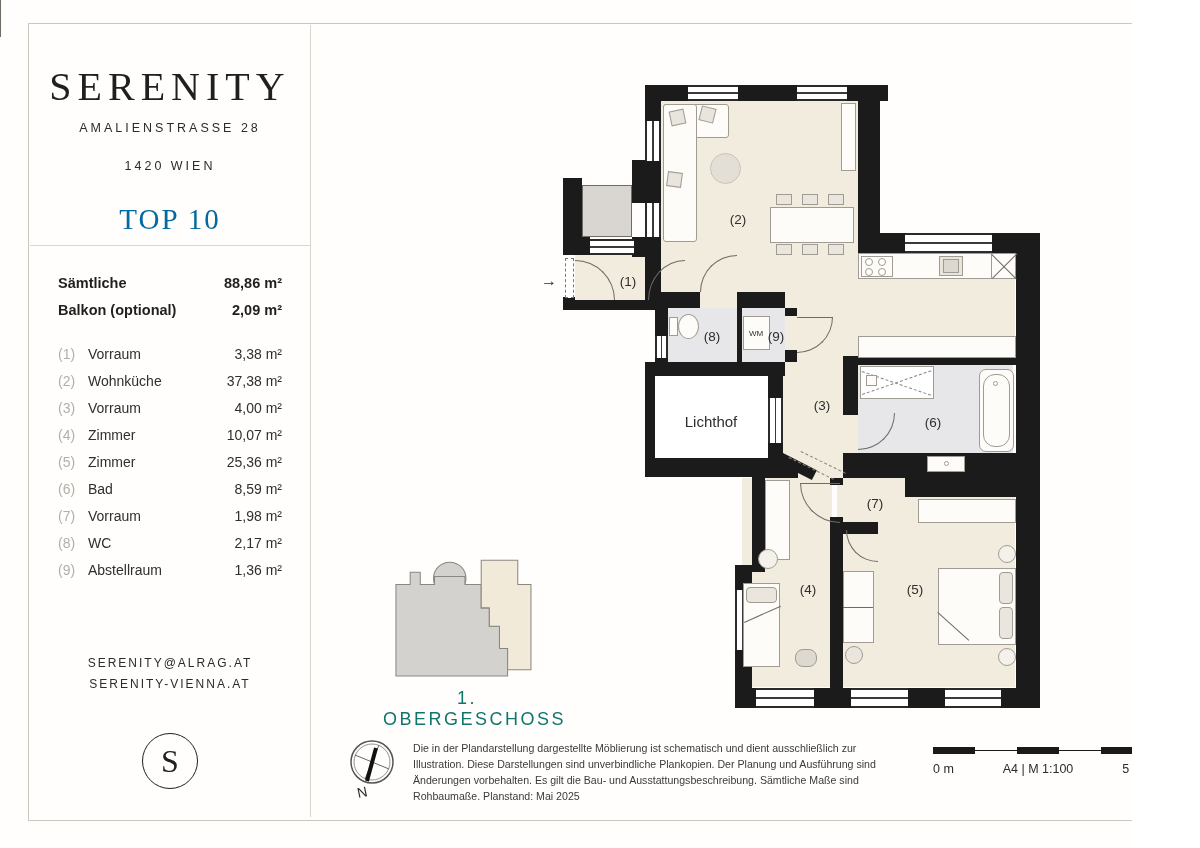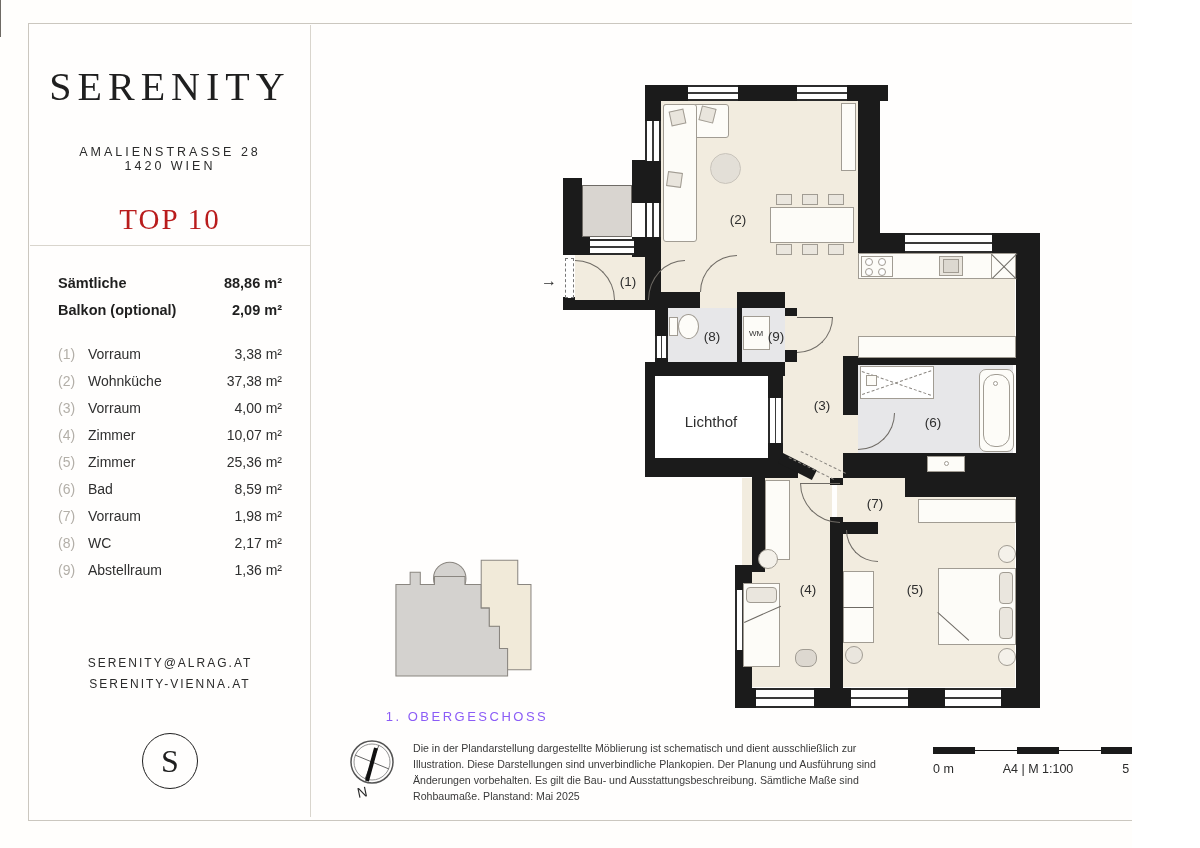--- a/index.html
+++ b/index.html
@@ -2,21 +2,21 @@
 <html><head>
 <meta charset="utf-8">
 <style>
   html,body{margin:0;padding:0;background:#ffffff;}
   .page{position:relative;width:1132px;height:848px;background:#fffefc;font-family:"Liberation Sans",sans-serif;color:#2b2b2b;overflow:hidden;}
   .frame{position:absolute;left:28px;top:23px;width:1143px;height:796px;border:1px solid #cbc7bf;background:#fffefd;}
   
   .sidebar{position:absolute;left:30px;top:25px;width:280px;height:792px;border-right:1px solid #d9d5cd;background:#fffefd;}
   .brand{position:absolute;left:0;top:38px;width:100%;text-align:center;font-family:"Liberation Serif",serif;font-size:40px;letter-spacing:6px;color:#1f1f1f;font-weight:500;}
   .addr{position:absolute;width:100%;text-align:center;font-size:12.5px;letter-spacing:3px;color:#2b2b2b;font-weight:500;}
-  .unit{position:absolute;left:0;top:178px;width:100%;text-align:center;font-family:"Liberation Serif",serif;font-size:29px;letter-spacing:2px;color:#b91c1c;}
+  .unit{position:absolute;left:0;top:178px;width:100%;text-align:center;font-family:"Liberation Serif",serif;font-size:29px;letter-spacing:2px;color:#0369a1;}
   .hdiv{position:absolute;left:0;top:220px;width:100%;border-top:1px solid #d9d5cd;}
   .srow{position:absolute;left:28px;width:224px;display:flex;justify-content:space-between;font-size:14.5px;font-weight:bold;color:#1f1f1f;}
   .rrow{position:absolute;left:28px;width:224px;display:flex;font-size:14px;color:#2f2f2f;}
   .rnum{width:30px;color:#b3afa8;flex:none;}
   .rname{flex:1;}
   .rval{text-align:right;flex:none;}
   .contact{position:absolute;left:0;top:628px;width:100%;text-align:center;font-size:12px;letter-spacing:2px;line-height:21px;color:#2b2b2b;}
   .logoc{position:absolute;left:112px;top:708px;width:54px;height:54px;border:1.6px solid #1f1f1f;border-radius:50%;text-align:center;line-height:54px;font-family:"Liberation Serif",serif;font-size:32px;color:#1f1f1f;}
   
   .fl,.w,.win-h,.win-v,.fur,.crc,.arc,.ln,.dash,.plbl{position:absolute;box-sizing:border-box;}
@@ -28,38 +28,38 @@
   .win-h{background:linear-gradient(to bottom,#fff 42%,#3a3a3a 42%,#3a3a3a 58%,#fff 58%);border-top:2px solid #2b2b2b;border-bottom:2px solid #2b2b2b;}
   .win-v{background:linear-gradient(to right,#fff 42%,#3a3a3a 42%,#3a3a3a 58%,#fff 58%);border-left:2px solid #2b2b2b;border-right:2px solid #2b2b2b;}
   .fur{background:#fdfcf8;border:1px solid #a19c93;}
   .crc{background:#f4f1ea;border:1px solid #a19c93;border-radius:50%;}
   .arc{border:0 solid #6e6a64;background:transparent;}
   .ln{background:#6e6a64;height:1px;transform-origin:0 0;}
   .lnv{background:#6e6a64;width:1px;transform-origin:0 0;}
   .dash{border-top:1.5px dashed #8a8680;height:0;transform-origin:0 0;}
   .plbl{font-size:13.5px;color:#2e2e2e;transform:translate(-50%,-50%);white-space:nowrap;}
   
-  .floorlbl{position:absolute;left:383px;top:709px;width:168px;text-align:center;font-size:13px;letter-spacing:2.5px;color:#8b5cf6;}
+  .floorlbl{position:absolute;left:383px;top:688px;width:168px;text-align:center;font-size:18px;letter-spacing:2.5px;color:#0f766e;}
   .disc{position:absolute;left:413px;top:741px;width:497px;font-size:10.6px;line-height:1.5;color:#3a3a3a;}
   .sbar{position:absolute;left:933px;top:747px;width:210px;height:7px;display:flex;}
   .sbar span{flex:1;}
   .sb-b{background:#1a1a1a;}
   .sb-w{background:linear-gradient(to bottom,transparent 40%,#1a1a1a 40%,#1a1a1a 60%,transparent 60%);}
   .slbl{position:absolute;top:762px;font-size:12.5px;color:#2b2b2b;}
   .nlbl{position:absolute;left:357px;top:784px;font-size:14px;color:#2b2b2b;transform:rotate(-12deg);}
 </style>
 </head>
 <body>
 
 <div class="page">
   <div class="frame"></div>
 
   <div class="sidebar">
     <div class="brand">SERENITY</div>
-    <div class="addr" style="top:120px;">AMALIENSTRASSE 28</div>
+    <div class="addr" style="top:96px;">AMALIENSTRASSE 28</div>
     <div class="addr" style="top:134px;">1420 WIEN</div>
     <div class="unit">TOP 10</div>
     <div class="hdiv"></div>
 
     <div class="srow" style="top:250px;">
       <span>Sämtliche</span>
       <span>88,86 m²</span>
     </div>
     <div class="srow" style="top:277px;">
       <span>Balkon (optional)</span>

